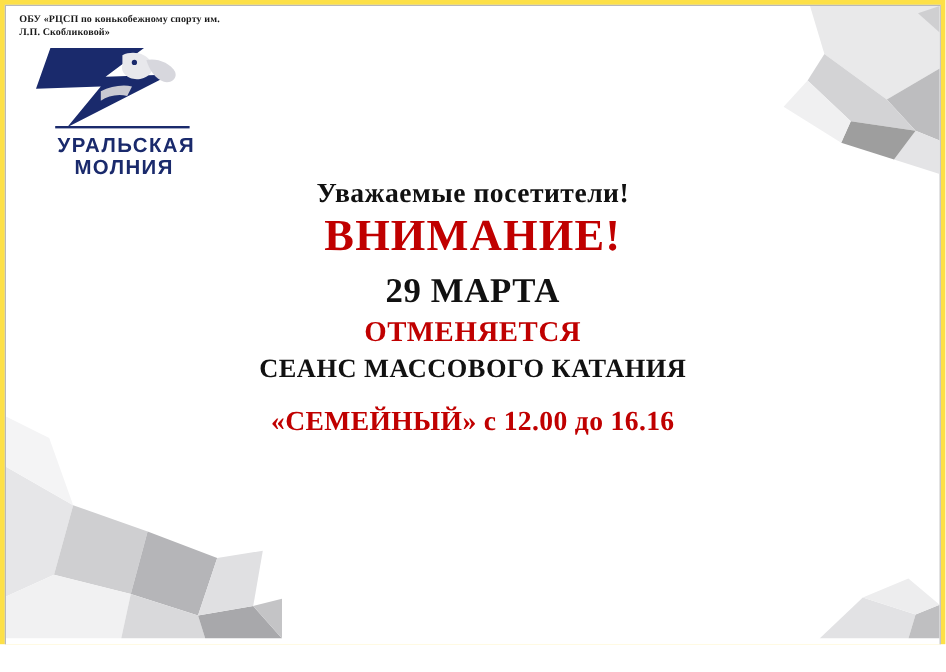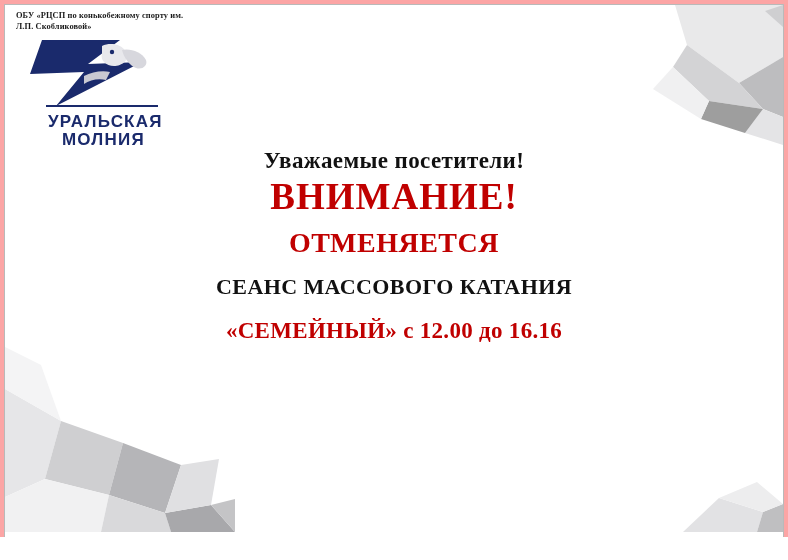--- a/index.html
+++ b/index.html
@@ -4,21 +4,21 @@
 <style>
   html, body {
     margin: 0;
     padding: 0;
     background: #ffffff;
   }
   #poster {
     position: relative;
     width: 788px;
     height: 537px;
-    background: #fca5a5;
+    background: #fde047;
     overflow: hidden;
     font-family: "Liberation Serif", serif;
     text-decoration: underline;
   }
   .frame {
     position: absolute;
     left: 4px;
     top: 4px;
     width: 780px;
     height: 552px;
@@ -108,25 +108,25 @@
     margin-bottom: 4px;
   }
   .l-date {
     font-size: 29px;
     font-weight: bold;
     color: #111111;
     letter-spacing: 0.5px;
     margin-bottom: 4px;
   }
   .l-cancel {
-    font-size: 28px;
+    font-size: 24px;
     font-weight: bold;
     color: #c00000;
     letter-spacing: 0.5px;
-    margin-bottom: 15px;
+    margin-bottom: 3px;
   }
   .l-session {
     font-size: 22px;
     font-weight: bold;
     color: #111111;
     letter-spacing: 0.4px;
     margin-bottom: 18px;
   }
   .l-family {
     font-size: 23px;
@@ -195,17 +195,18 @@
       </svg>
     </div>
     <div class="logo-rule"></div>
     <div class="logo-word1">УРАЛЬСКАЯ</div>
     <div class="logo-word2">МОЛНИЯ</div>
   </div>
 
   <div class="announce">
     <div class="line l-dear">Уважаемые посетители!</div>
     <div class="line l-attention">ВНИМАНИЕ!</div>
+    <div class="line l-date">29 МАРТА</div>
     <div class="line l-cancel">ОТМЕНЯЕТСЯ</div>
     <div class="line l-session">СЕАНС МАССОВОГО КАТАНИЯ</div>
     <div class="line l-family">«СЕМЕЙНЫЙ» с 12.00 до 16.16</div>
   </div>
 </div>
 
 </body></html>

